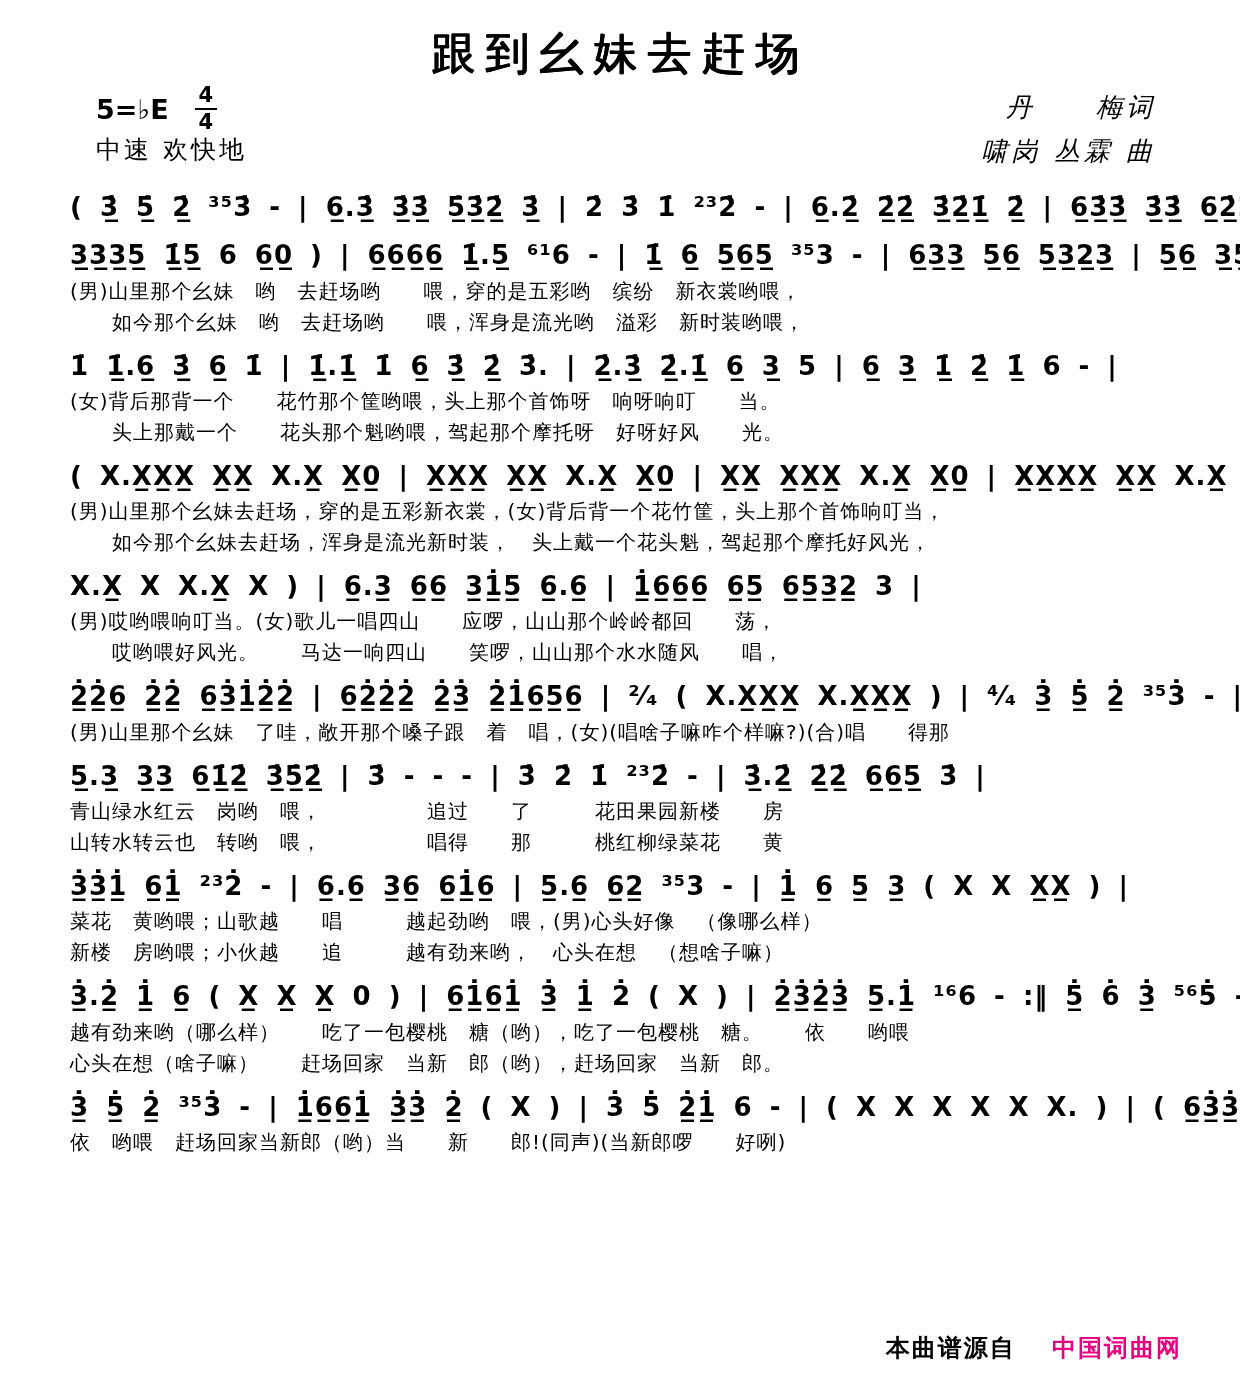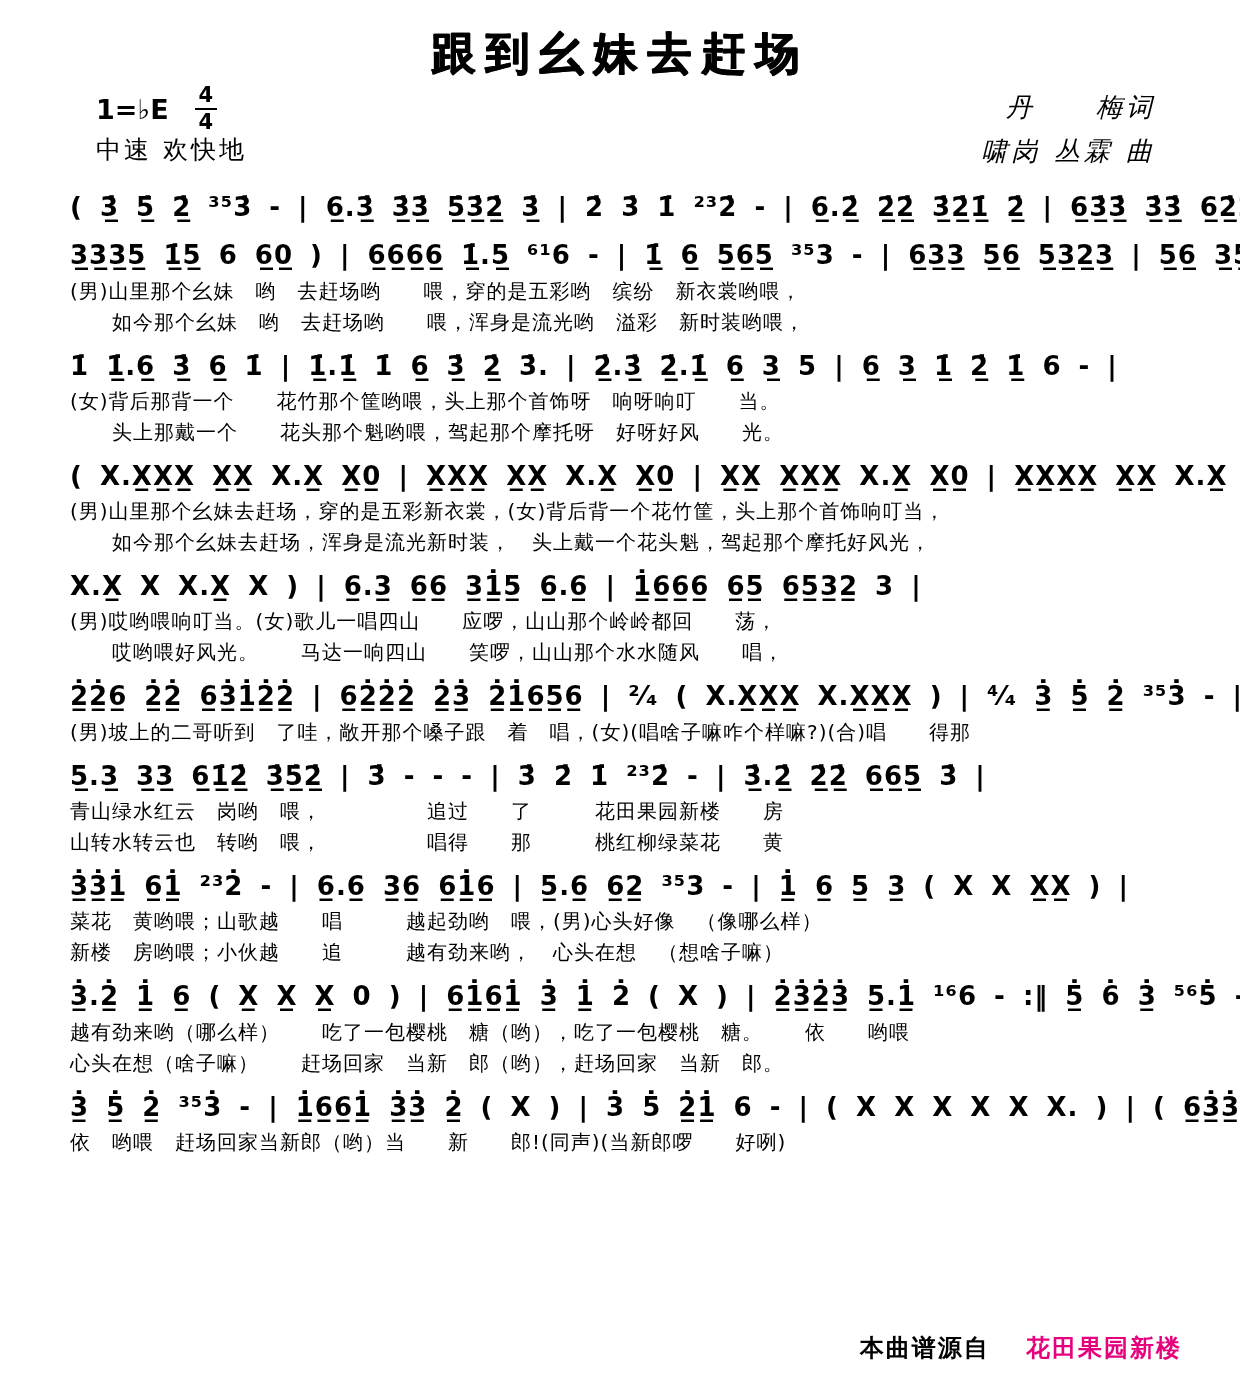--- a/index.html
+++ b/index.html
@@ -2,21 +2,21 @@
 <html><head>
 <meta charset="utf-8">
 <style>
   html,body{margin:0;padding:0;background:#ffffff;}
   body{
     width:1240px;height:1386px;overflow:hidden;position:relative;
     font-family:"DejaVu Sans","Liberation Sans",sans-serif;color:#000;
   }
   .page{padding:14px 40px 0 40px;box-sizing:border-box;}
   .title{
-    text-align:center;font-size:44px;font-weight:bold;letter-spacing:10px;
+    text-align:center;font-size:44px;font-weight:normal;letter-spacing:10px;
     margin:10px 0 2px 0;
     text-shadow:1px 0 0 #000,0 1px 0 #000,1px 1px 0 #000;
   }
   .header-row{position:relative;height:96px;margin:0 28px;}
   .left-meta{position:absolute;left:28px;top:0;}
   .key-line{font-size:27px;font-weight:bold;display:flex;align-items:center;}
   .frac{display:inline-flex;flex-direction:column;align-items:center;
         font-size:21px;font-weight:bold;line-height:1;margin-left:26px;}
   .frac .num{border-bottom:2px solid #000;padding:0 4px 2px 4px;}
   .frac .den{padding-top:2px;}
@@ -37,21 +37,21 @@
 </head>
 <body>
 
 <div class="page">
 
   <h1 class="title">跟到幺妹去赶场</h1>
 
   <div class="header-row">
     <div class="left-meta">
       <div class="key-line">
-        <span>1=♭E</span>
+        <span>5=♭E</span>
         <span class="frac">
           <span class="num">4</span>
           <span class="den">4</span>
         </span>
       </div>
       <div class="tempo">中速 欢快地</div>
     </div>
     <div class="credits">
       <div>丹　　梅词</div>
       <div>啸岗 丛霖 曲</div>
@@ -92,21 +92,21 @@
     <div class="notes">X.X̲ X X.X̲ X ) | 6̲.3̲ 6̲6̲ 3̲1̲̇5̲ 6̲.6̲ | 1̲̇6̲6̲6̲ 6̲5̲ 6̲5̲3̲2̲ 3 |</div>
     <div>
           <div class="lyric-line">(男)哎哟喂响叮当。(女)歌儿一唱四山　　应啰，山山那个岭岭都回　　荡，</div>
           <div class="lyric-line">　　哎哟喂好风光。　　马达一响四山　　笑啰，山山那个水水随风　　唱，</div>
         </div>
   </div>
 
   <div class="system">
     <div class="notes">2̲̇2̲̇6̲ 2̲̇2̲̇ 6̲3̲̇1̲̇2̲̇2̲̇ | 6̲2̲̇2̲̇2̲̇ 2̲̇3̲̇ 2̲̇1̲̇6̲5̲6̲ | ²⁄₄ ( X.X̲X̲X̲ X.X̲X̲X̲ ) | ⁴⁄₄ 3̲̇ 5̲̇ 2̲̇ ³⁵3̇ - |</div>
     <div>
-          <div class="lyric-line">(男)坡上的二哥听到　了哇，敞开那个嗓子跟　着　唱，(女)(唱啥子嘛咋个样嘛?)(合)唱　　得那</div>
+          <div class="lyric-line">(男)山里那个幺妹　了哇，敞开那个嗓子跟　着　唱，(女)(唱啥子嘛咋个样嘛?)(合)唱　　得那</div>
         </div>
   </div>
 
   <div class="system">
     <div class="notes">5̲.3̲ 3̲3̲ 6̲1̲̇2̲̇ 3̲̇5̲̇2̲̇ | 3̇ - - - | 3̇ 2̇ 1̇ ²³2̇ - | 3̲̇.2̲̇ 2̲̇2̲̇ 6̲6̲5̲ 3̇ |</div>
     <div>
           <div class="lyric-line">青山绿水红云　岗哟　喂，　　　　　追过　　了　　　花田果园新楼　　房</div>
           <div class="lyric-line">山转水转云也　转哟　喂，　　　　　唱得　　那　　　桃红柳绿菜花　　黄</div>
         </div>
   </div>
@@ -130,16 +130,16 @@
   <div class="system">
     <div class="notes">3̲̇ 5̲̇ 2̲̇ ³⁵3̇ - | 1̲̇6̲6̲1̲̇ 3̲̇3̲̇ 2̲̇ ( X ) | 3̇ 5̇ 2̲̇1̲̇ 6 - | ( X X X X X X. ) | ( 6̲3̲̇3̲̇ 1̲̇2̲̇1̲̇ 6̲0̲6̲0̲ ) ‖</div>
     <div>
           <div class="lyric-line">依　哟喂　赶场回家当新郎（哟）当　　新　　郎!(同声)(当新郎啰　　好咧)</div>
         </div>
   </div>
 </div>
 
   <div class="footer">
     <span>本曲谱源自</span>
-    <span class="site" id="site-link" style="color: rgb(230, 0, 126);">花田果园新楼</span>
+    <span class="site" id="site-link" style="color: rgb(230, 0, 126);">中国词曲网</span>
   </div>
 
 </div>
 
 </body></html>

